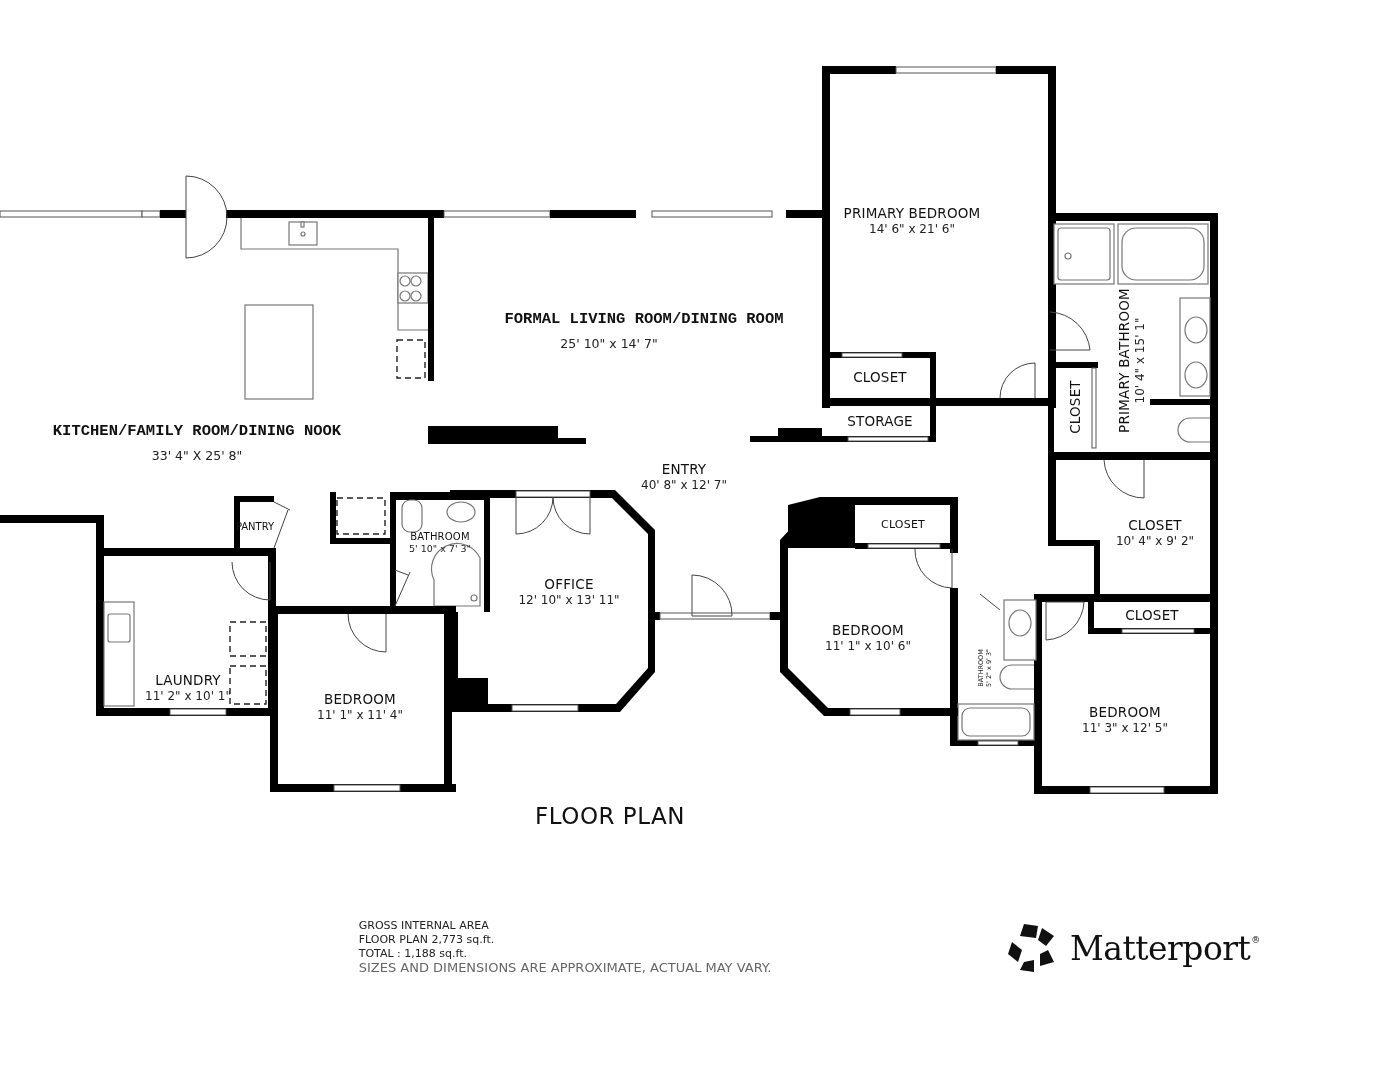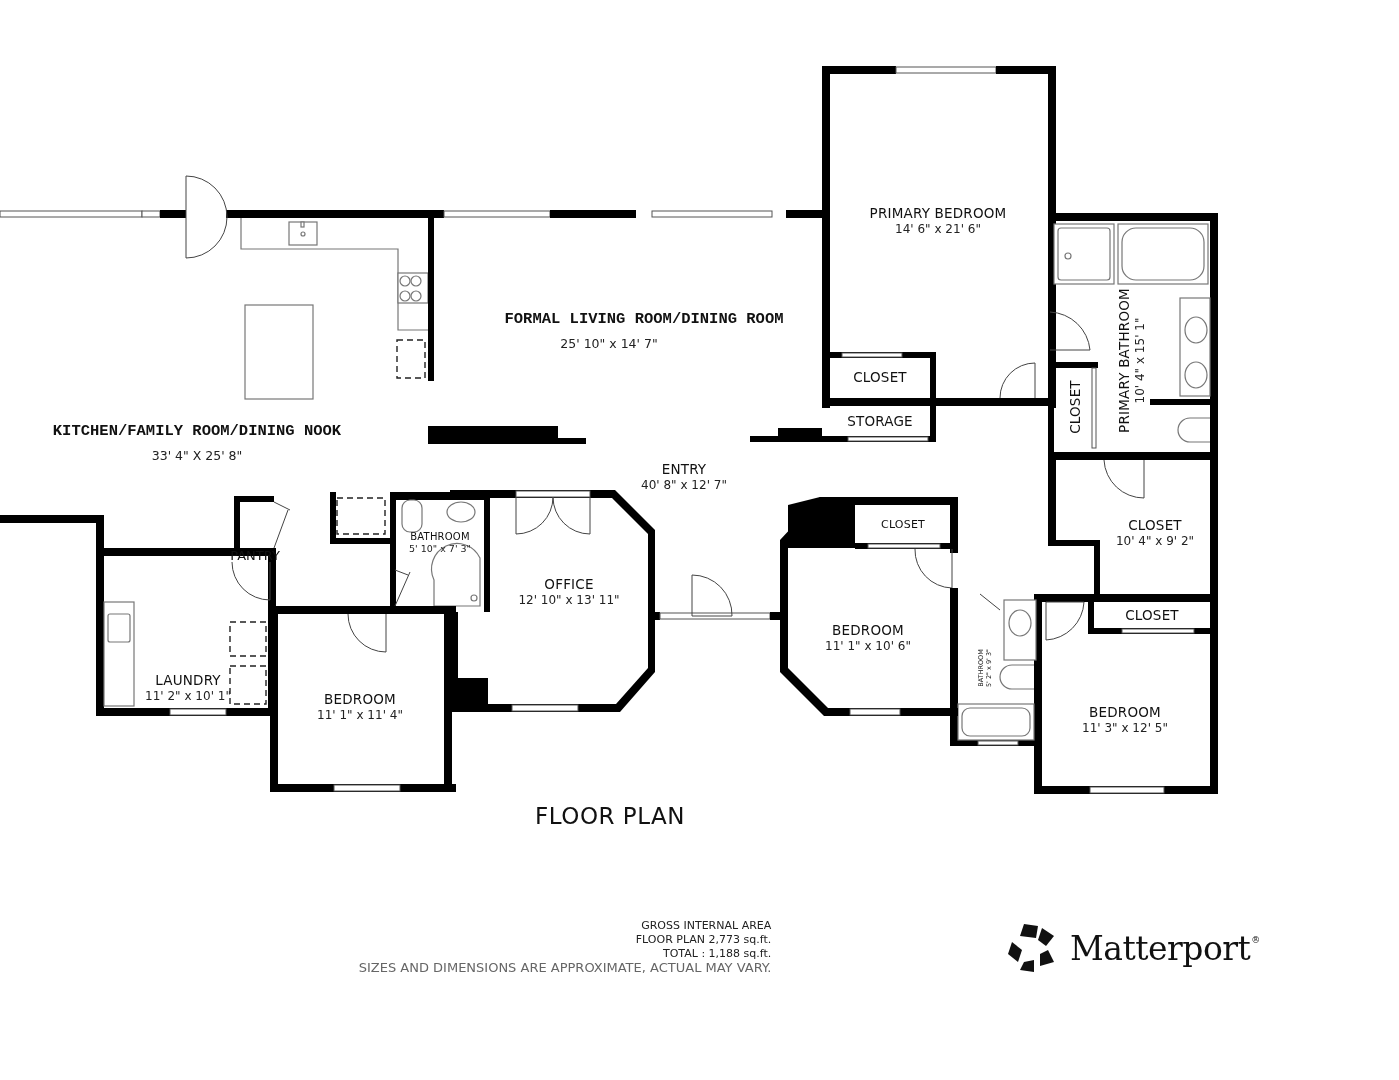--- a/index.html
+++ b/index.html
@@ -13,21 +13,21 @@
   .door { fill:none; stroke:#444; stroke-width:1; }
   .label { position:absolute; text-align:center; white-space:nowrap; transform:translateX(-50%); }
   .rname { font-family:"DejaVu Sans", sans-serif; font-size:13.5px; color:#111; letter-spacing:0.2px; }
   .rdim { font-family:"DejaVu Sans", sans-serif; font-size:12px; color:#222; margin-top:1px; }
   .big { font-family:Liberation Mono, monospace; font-weight:bold; font-size:15.5px; color:#111; }
   .bigdim { font-family:"DejaVu Sans", sans-serif; font-size:12.5px; color:#222; margin-top:8px; }
   .vert { position:absolute; transform:rotate(-90deg); transform-origin:center; white-space:nowrap; text-align:center; }
   .small { font-size:8px; }
   .tiny { font-size:6.5px; line-height:8px; }
   #plan-title { position:absolute; left:566px; top:803px; transform:translateX(-50%); font-size:23px; letter-spacing:0.5px;margin-left:44px; }
-  #area { position:absolute; left:565px; top:919px; transform:translateX(-50%); text-align:right; font-family:"DejaVu Sans", sans-serif; font-size:11px; line-height:14px; color:#222; }
+  #area { position:absolute; left:565px; top:919px; transform:translateX(-50%); text-align:left; font-family:"DejaVu Sans", sans-serif; font-size:11px; line-height:14px; color:#222; }
   #area .disc { color:#666; font-size:13px; }
   #logo { position:absolute; left:1006px; top:922px; display:flex; align-items:center;justify-content:flex-end; }
   #logo-text { font-family:"DejaVu Serif", serif; font-size:33px; color:#111; margin-left:12px; letter-spacing:-0.5px; }
   #logo-text sup { font-size:9px; vertical-align:top; position:relative; top:6px; margin-left:1px; }
 </style>
 </head>
 <body>
 
 <svg id="plan" viewBox="0 0 1399 1080" xmlns="http://www.w3.org/2000/svg">
 
@@ -181,21 +181,21 @@
 </svg>
 
 <div class="label" style="left:197px; top:422px;">
   <div class="big">KITCHEN/FAMILY ROOM/DINING NOOK</div>
   <div class="bigdim">33' 4" X 25' 8"</div>
 </div>
 <div class="label" style="left:644px; top:310px;">
   <div class="big">FORMAL LIVING ROOM/DINING ROOM</div>
   <div class="bigdim" style="margin-left:-70px">25' 10" x 14' 7"</div>
 </div>
-<div class="label" style="left:938px; top:205px;">
+<div class="label" style="left:912px; top:205px;">
   <div class="rname">PRIMARY BEDROOM</div>
   <div class="rdim">14' 6" x 21' 6"</div>
 </div>
 <div class="vert" style="left:1056px; top:345px; width:150px;">
   <div class="rname">PRIMARY BATHROOM</div>
   <div class="rdim">10' 4" x 15' 1"</div>
 </div>
 <div class="label" style="left:880px; top:369px;">
   <div class="rname">CLOSET</div>
 </div>
@@ -241,21 +241,21 @@
 </div>
 <div class="label" style="left:360px; top:691px;">
   <div class="rname">BEDROOM</div>
   <div class="rdim">11' 1" x 11' 4"</div>
 </div>
 <div class="label" style="left:188px; top:648px;margin-top:24px;">
   <div class="rname">LAUNDRY</div>
   <div class="rdim">11' 2" x 10' 1"</div>
 </div>
 <div class="label" style="left:255px; top:521px;">
-  <div class="small" style="font-size:13px;margin-top:27px;">PANTRY</div>
+  <div class="small" style="font-size:10px;">PANTRY</div>
 </div>
 
 <div id="plan-title">FLOOR PLAN</div>
 
 <div id="area">
   <div>GROSS INTERNAL AREA</div>
   <div>FLOOR PLAN 2,773 sq.ft.</div>
   <div>TOTAL :  1,188 sq.ft.</div>
   <div class="disc">SIZES AND DIMENSIONS ARE APPROXIMATE, ACTUAL MAY VARY.</div>
 </div>

